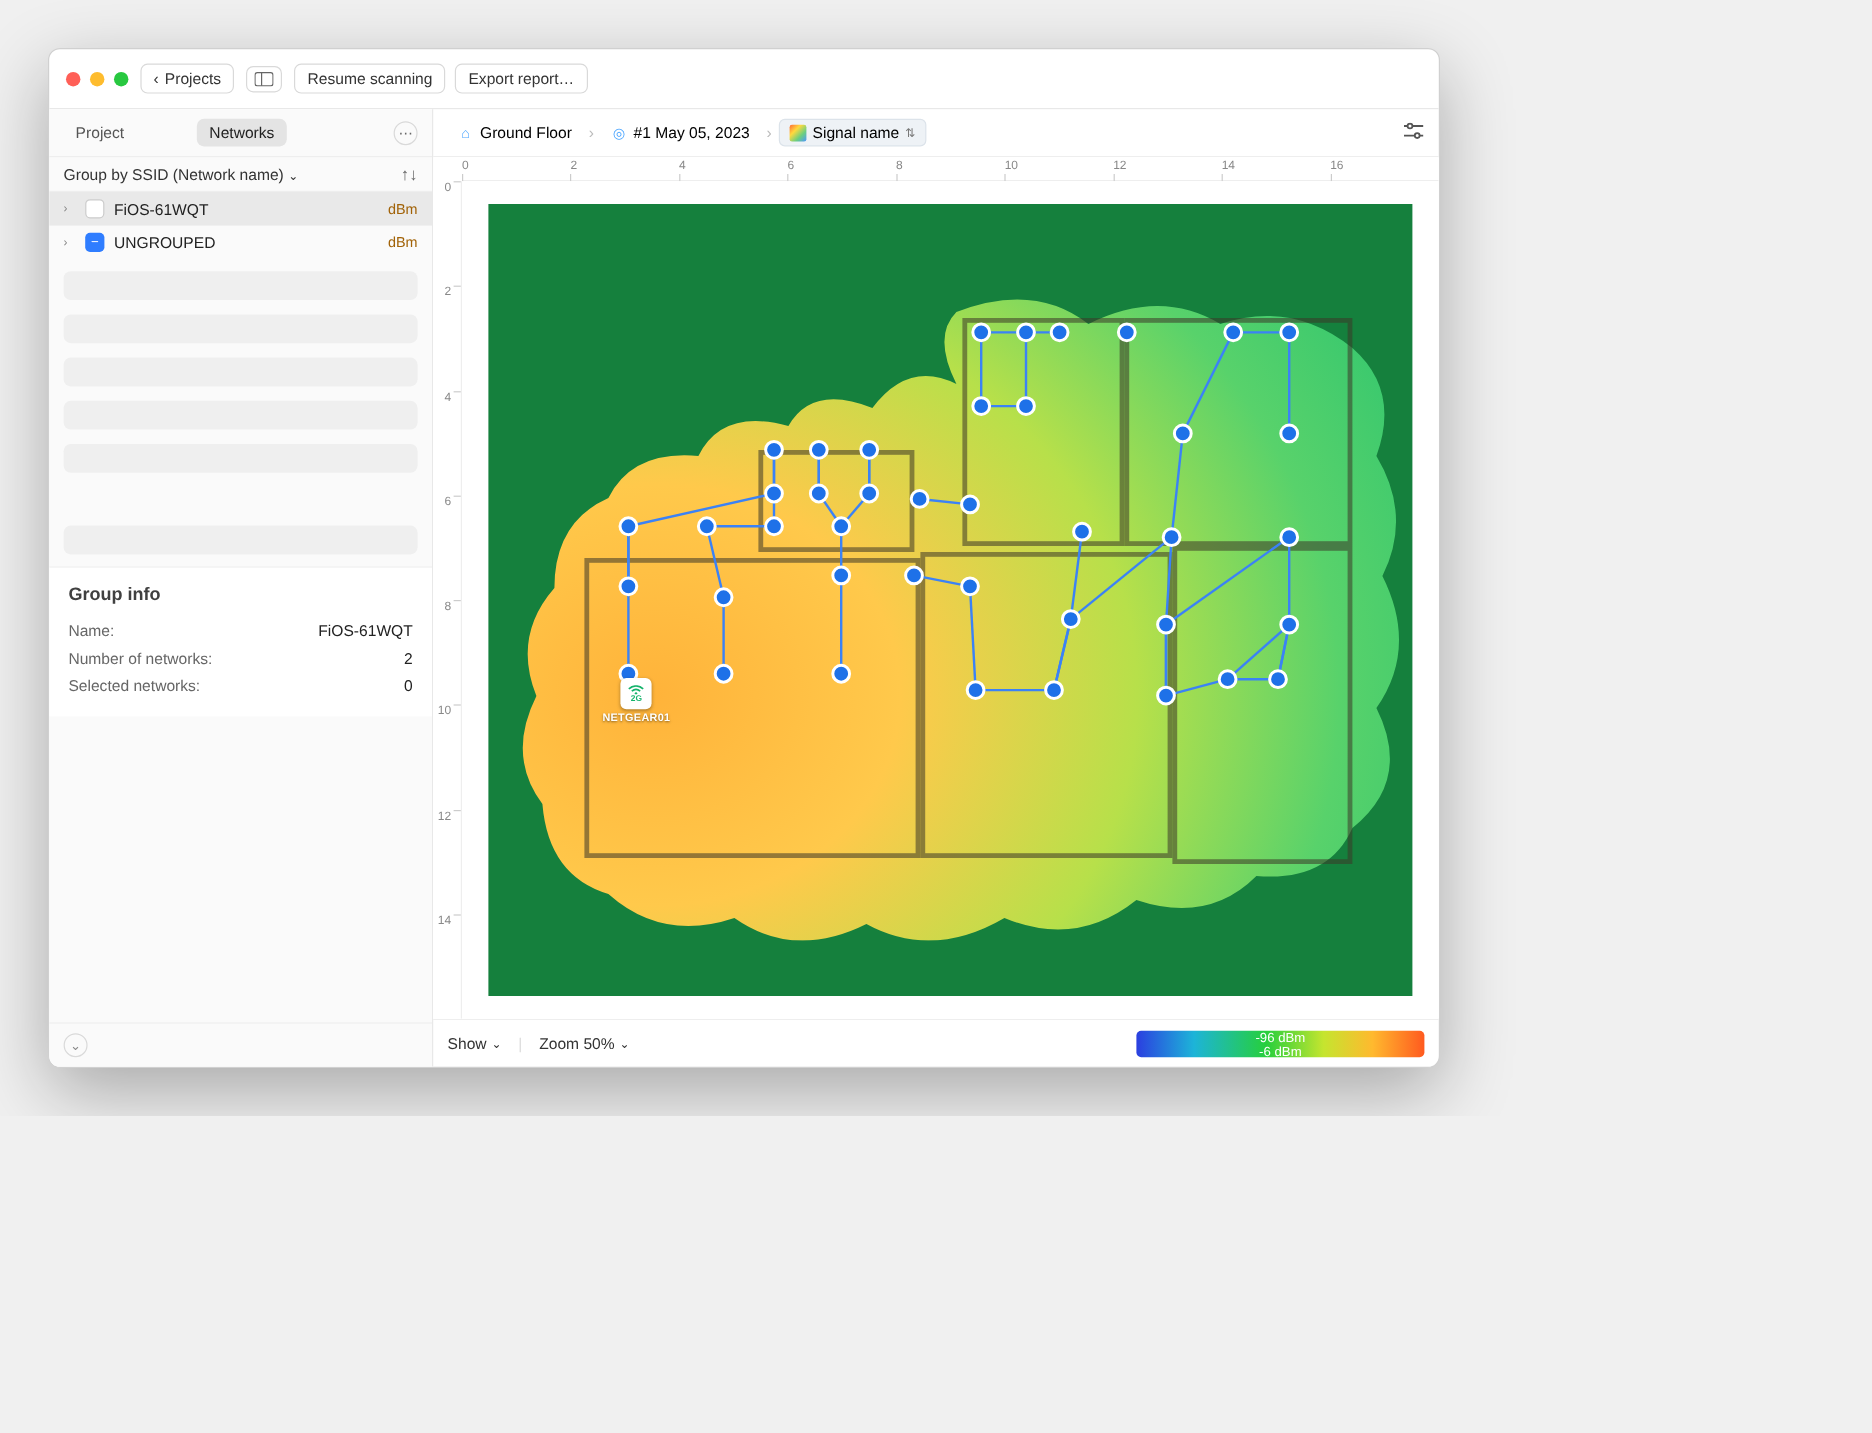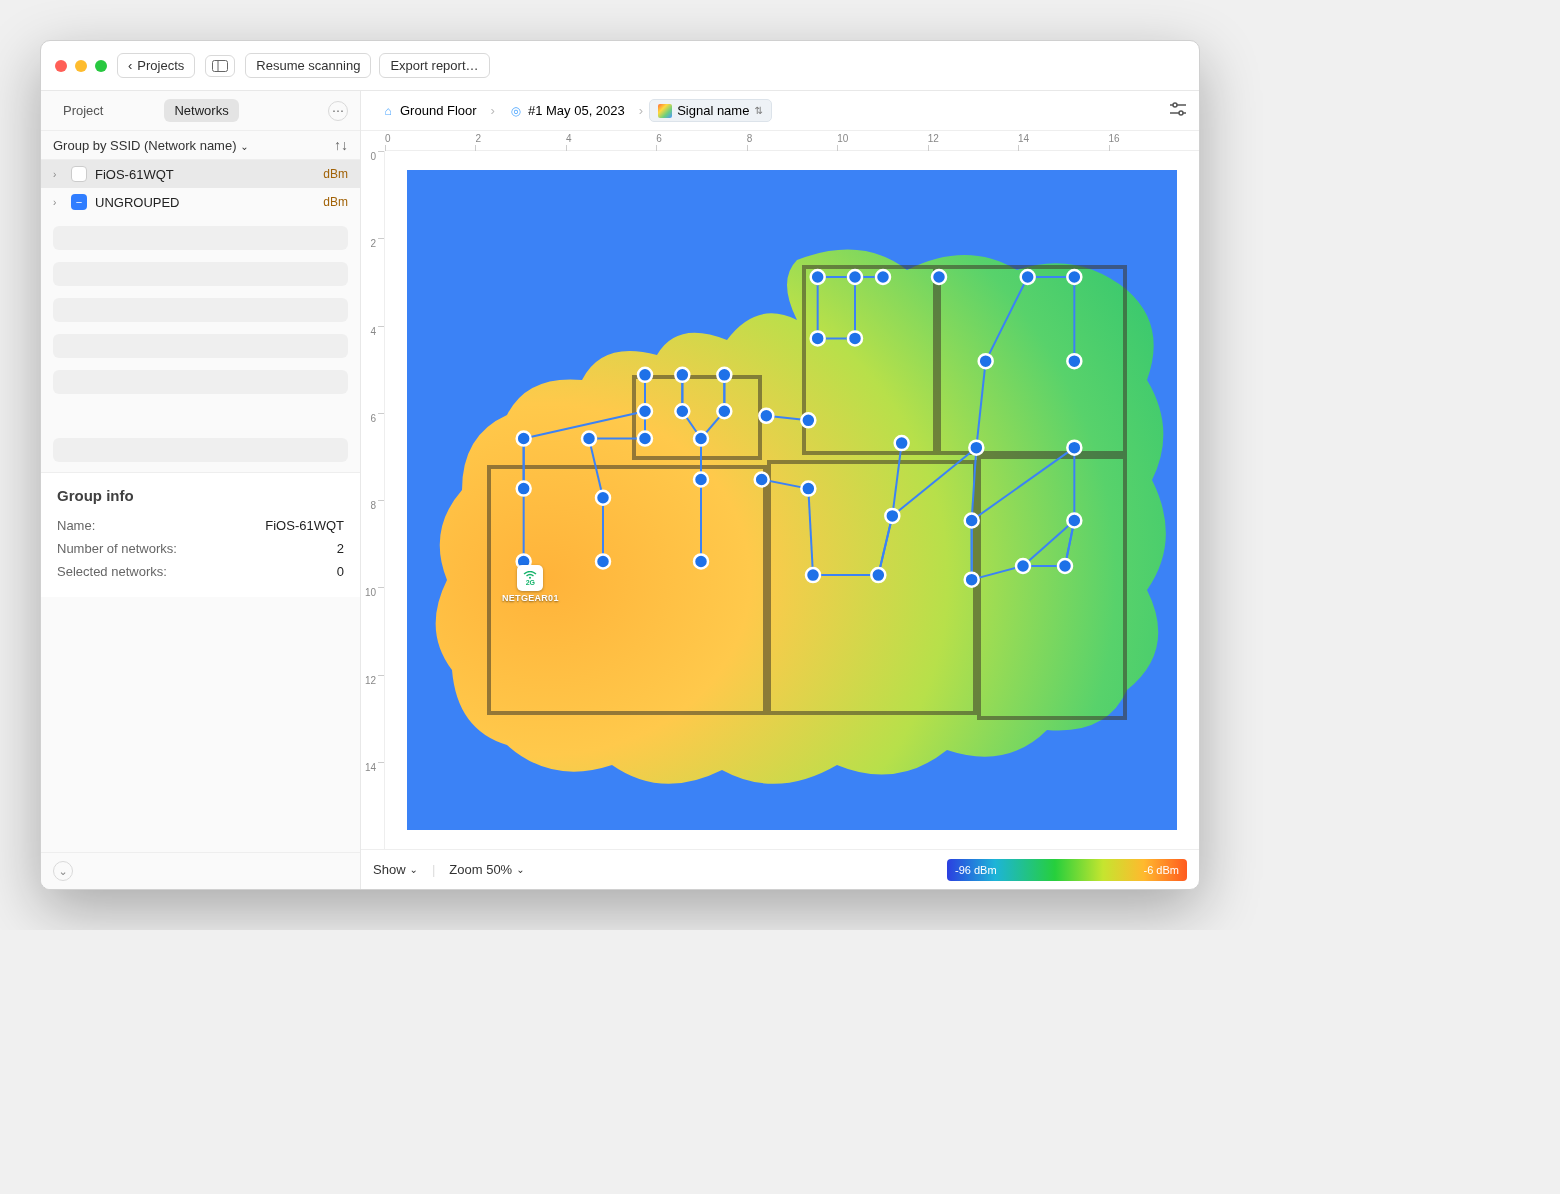--- a/index.html
+++ b/index.html
@@ -57,36 +57,36 @@
 
 .canvas-wrap { flex: 1; position: relative; overflow: hidden; background: #fff; }
 .ruler-h { position: absolute; top: 0; left: 24px; right: 0; height: 20px; background: #fff; border-bottom: 1px solid #eee; display: flex; font-size: 10px; color: #888; }
 .ruler-h div { flex: 1; position: relative; }
 .ruler-h div::before { content: attr(data-tick); position: absolute; left: 0; top: 2px; }
 .ruler-h div::after { content: ""; position: absolute; left: 0; top: 14px; width: 1px; height: 6px; background: #ccc; }
 .ruler-v { position: absolute; top: 20px; left: 0; width: 24px; bottom: 0; background: #fff; border-right: 1px solid #eee; display: flex; flex-direction: column; font-size: 10px; color: #888; }
 .ruler-v div { flex: 1; position: relative; text-align: right; padding-right: 8px; }
 .ruler-v div::after { content: ""; position: absolute; right: 0; top: 0; height: 1px; width: 6px; background: #ccc; }
 .viewport { position: absolute; top: 20px; left: 24px; right: 0; bottom: 0; background: #fff; display: flex; align-items: center; justify-content: center; overflow:hidden; }
-.floorplan { width: 770px; height: 660px; background: #3b82f6; position: relative; }
+.floorplan { width: 770px; height: 660px; background: #15803d; position: relative; }
 .heatmap { position: absolute; inset: 0; }
 .measure-svg { position: absolute; inset: 0; }
 .measure-node { fill: #1e71e8; stroke: #fff; stroke-width: 2.5; }
 .measure-edge { stroke: #3b82f6; stroke-width: 2; fill: none; }
 .ap-marker { position: absolute; left: 95px; top: 395px; text-align: center; }
 .ap-badge { width: 26px; height: 26px; background: #fff; border-radius: 5px; display:flex; flex-direction:column; align-items:center; justify-content:center; font-size: 7px; font-weight:700; color:#15b36b; box-shadow: 0 1px 3px rgba(0,0,0,0.3); margin: 0 auto 2px; }
 .ap-label { font-size: 9px; font-weight: 700; color: #fff; text-shadow: 0 1px 2px rgba(0,0,0,0.5); letter-spacing: 0.3px; }
 
 .rooms { position:absolute; inset:0; }
 .room { position:absolute; border: 4px solid rgba(60,55,40,0.55); }
 
 .bottombar { height: 40px; border-top: 1px solid #eee; display: flex; align-items: center; padding: 0 12px; gap: 14px; font-size: 13px; }
 .bb-btn { display: inline-flex; align-items: center; gap: 4px; cursor: pointer; color: #333; }
 .bb-spacer { flex: 1; }
-.legend { width: 240px; height: 22px; border-radius: 4px; background: linear-gradient(90deg, #2b3fe0 0%, #1db4d8 20%, #26cf3c 45%, #c5e52f 65%, #ffb92e 82%, #ff5a1f 100%); display: flex; align-items:center; justify-content: space-between; padding: 0 8px; font-size: 11px; color: #fff; font-weight:500; }
+.legend { width: 240px; height: 22px; border-radius: 4px; background: linear-gradient(90deg, #2b3fe0 0%, #1db4d8 20%, #26cf3c 45%, #c5e52f 65%, #ffb92e 82%, #ff5a1f 100%); display: flex; align-items:center; justify-content: space-between; padding: 0 8px; font-size: 11px; color: #fff; font-weight:500;flex-direction:column; }
 </style>
 </head>
 <body>
 
 <div class="window">
   <div class="titlebar">
     <div class="traffic">
       <span class="tl-red"></span>
       <span class="tl-yellow"></span>
       <span class="tl-green"></span>

